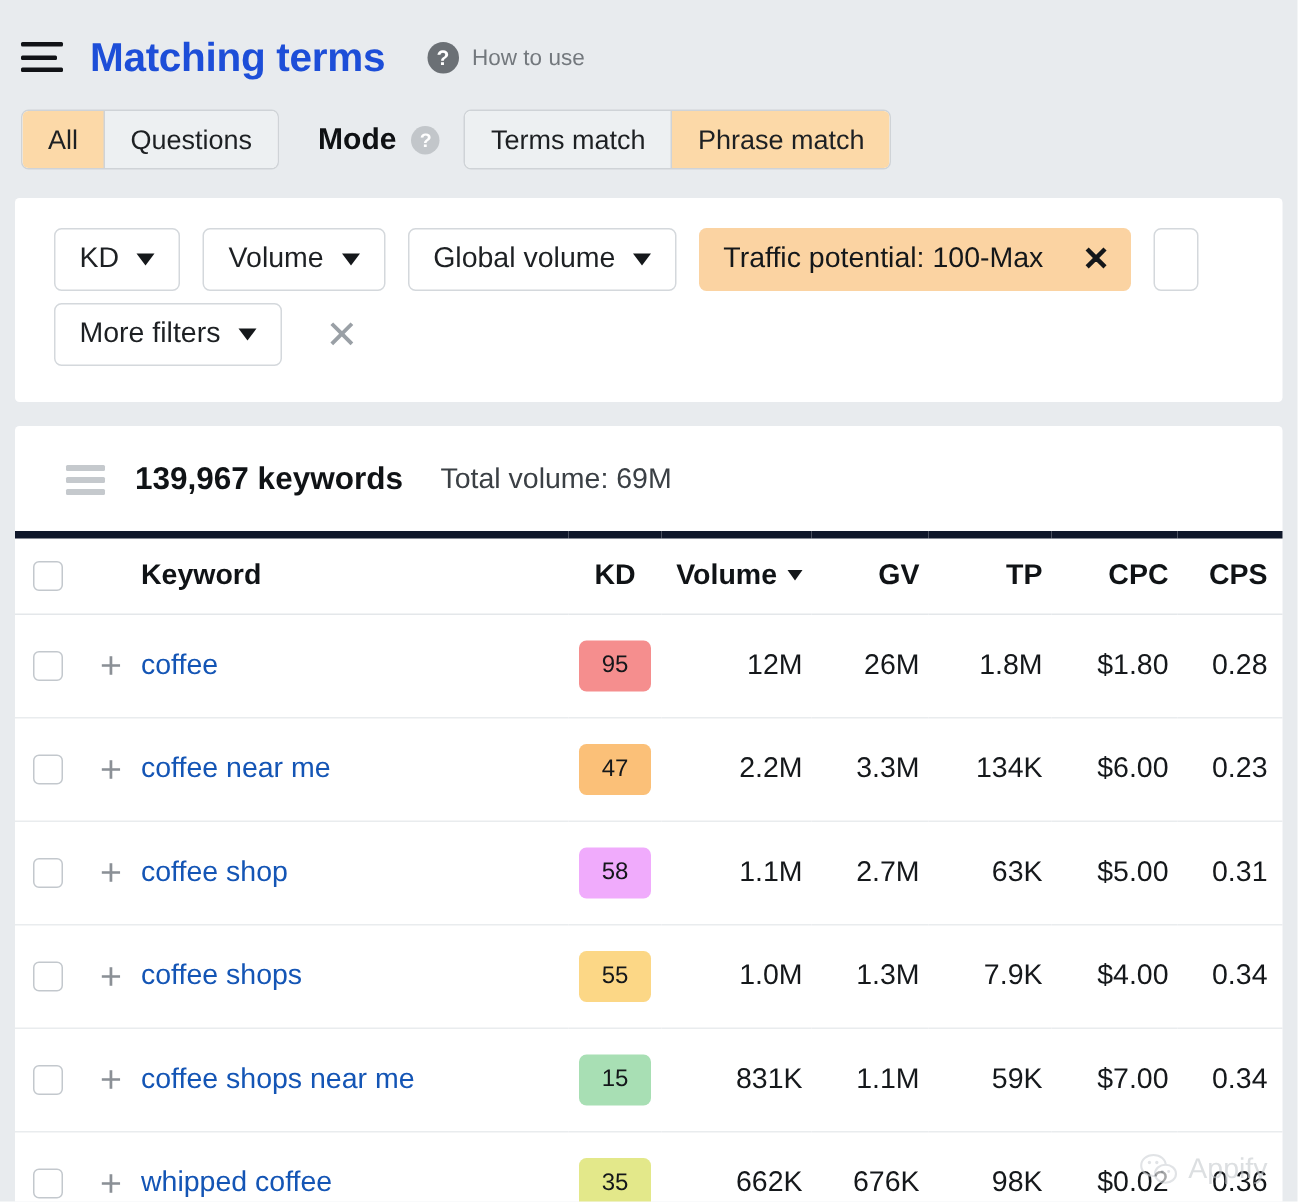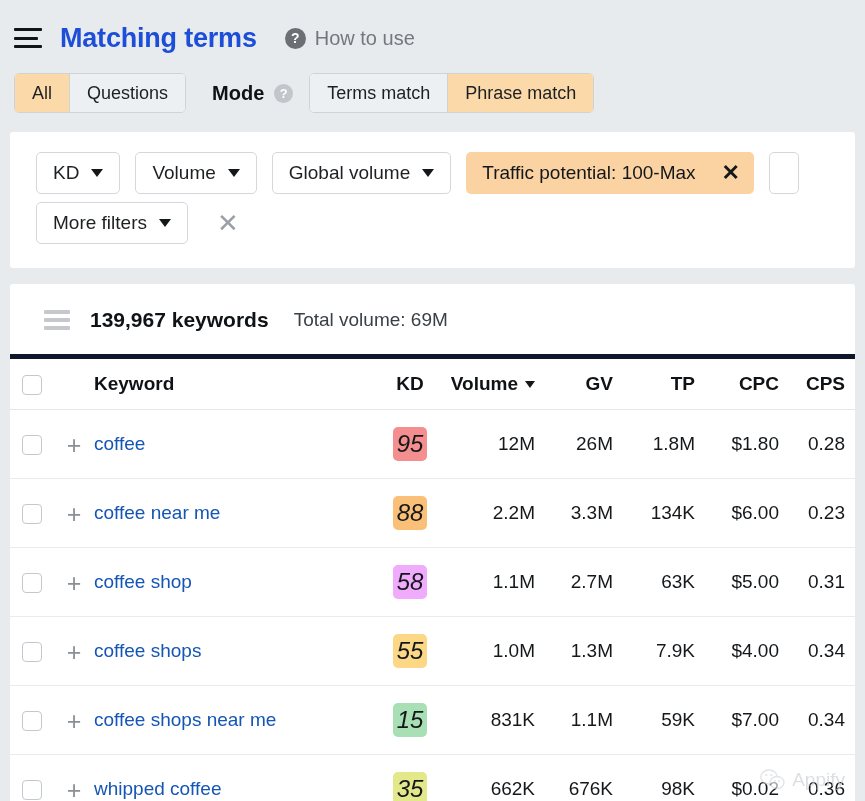--- a/index.html
+++ b/index.html
@@ -59,21 +59,21 @@
     font-weight: bold;
     display: inline-flex;
     align-items: center;
     justify-content: center;
     flex: none;
     line-height: 1;
   }
   .help-icon.light { background: #c2c6ca; width: 19px; height: 19px; font-size: 13px; }
 
   .how-to-use {
-    font-size: 20px;
+    font-size: 15px;
     color: #73787d;
     margin-left: 9px;
     white-space: nowrap;
   }
 
   
   .toggle-row {
     display: flex;
     align-items: center;
     padding-left: 14px;
@@ -267,25 +267,24 @@
   .kw-link {
     color: #1455b5;
     font-size: 19px;
     text-decoration: none;
     white-space: nowrap;
   }
   .kd-badge {
     display: inline-flex;
     align-items: center;
     justify-content: center;
-    width: 34px; height: 34px;
+    width: 48px; height: 34px;
     border-radius: 5px;
-    font-size: 24px;
+    font-size: 16px;
     color: #14171a;
-    font-style: italic;
   }
 
   
   .watermark {
     position: absolute;
     right: 20px;
     bottom: 10px;
     display: flex;
     align-items: center;
     gap: 6px;
@@ -391,21 +390,21 @@
           <td class="c-vol">12M</td>
           <td class="c-gv">26M</td>
           <td class="c-tp">1.8M</td>
           <td class="c-cpc">$1.80</td>
           <td class="c-cps">0.28</td>
         </tr>
         <tr>
           <td class="c-check"><span class="checkbox"></span></td>
           <td class="c-plus"><span class="plus">+</span></td>
           <td class="c-kw"><a class="kw-link" href="#">coffee near me</a></td>
-          <td class="c-kd"><span class="kd-badge" style="background: rgb(251, 192, 120);">88</span></td>
+          <td class="c-kd"><span class="kd-badge" style="background: rgb(251, 192, 120);">47</span></td>
           <td class="c-vol">2.2M</td>
           <td class="c-gv">3.3M</td>
           <td class="c-tp">134K</td>
           <td class="c-cpc">$6.00</td>
           <td class="c-cps">0.23</td>
         </tr>
         <tr>
           <td class="c-check"><span class="checkbox"></span></td>
           <td class="c-plus"><span class="plus">+</span></td>
           <td class="c-kw"><a class="kw-link" href="#">coffee shop</a></td>

